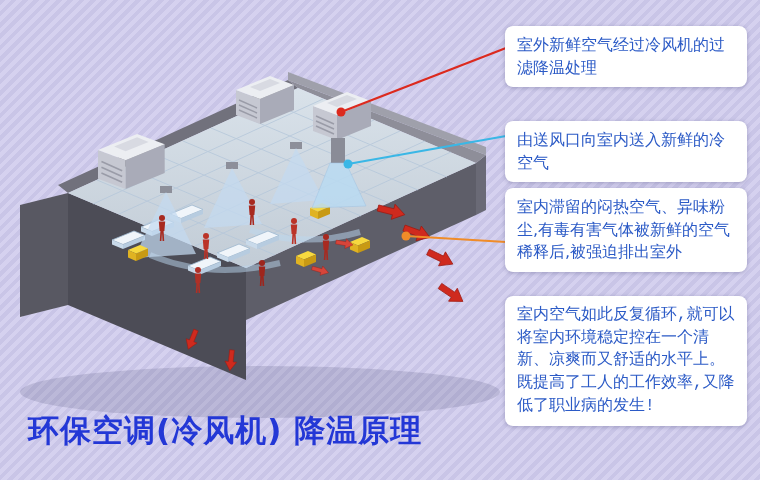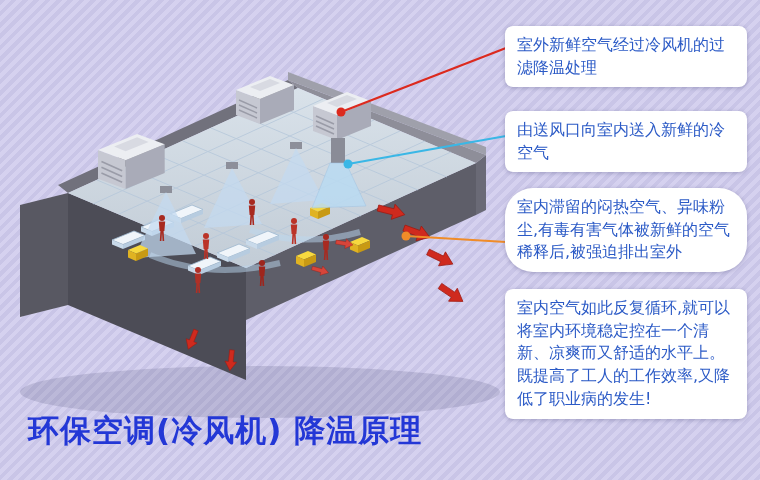--- a/index.html
+++ b/index.html
@@ -9,23 +9,23 @@
     background:repeating-linear-gradient(135deg,#c9c5e7 0px,#c9c5e7 4px,#d5d1ef 4px,#d5d1ef 8px);
   }
   .scene{position:absolute;left:0;top:0;}
   .callout{
     position:absolute;left:505px;width:242px;box-sizing:border-box;
     background:#ffffff;border-radius:8px;padding:8px 12px;
     color:#2b5ac6;font-size:16px;line-height:1.42;font-weight:500;
     box-shadow:0 1px 4px rgba(40,40,90,.28);
   }
   .callout-1{top:26px;}
-  .callout-2{top:111px;}
-  .callout-3{top:188px;border-radius:28px;}
-  .callout-4{top:289px;}
+  .callout-2{top:121px;}
+  .callout-3{top:188px;}
+  .callout-4{top:296px;font-family:Liberation Mono, monospace;}
   .page-title{
     position:absolute;left:28px;top:410px;
     font-size:31px;font-weight:bold;color:#2337d6;letter-spacing:1px;
   }
 </style>
 </head>
 <body>
 
 <div class="stage">
 

